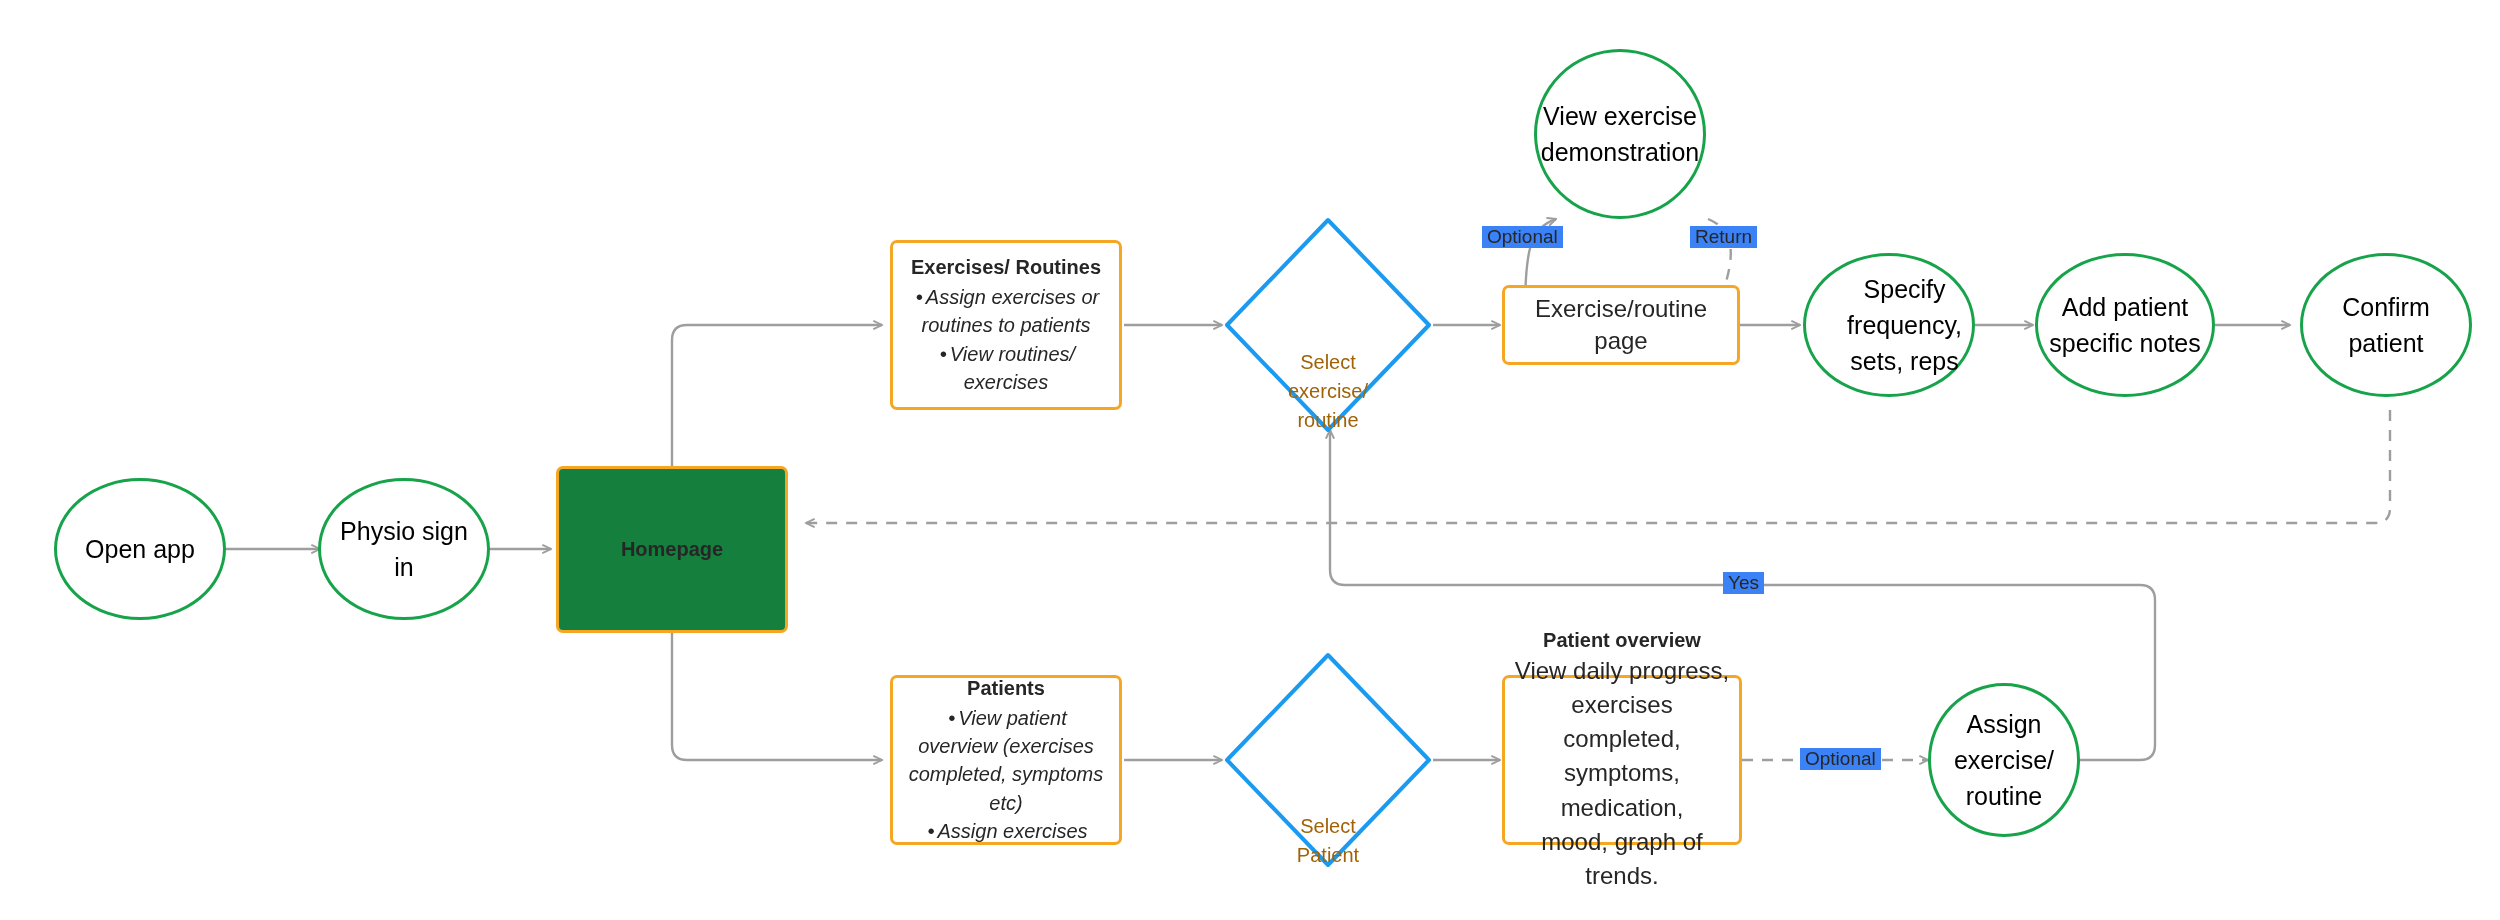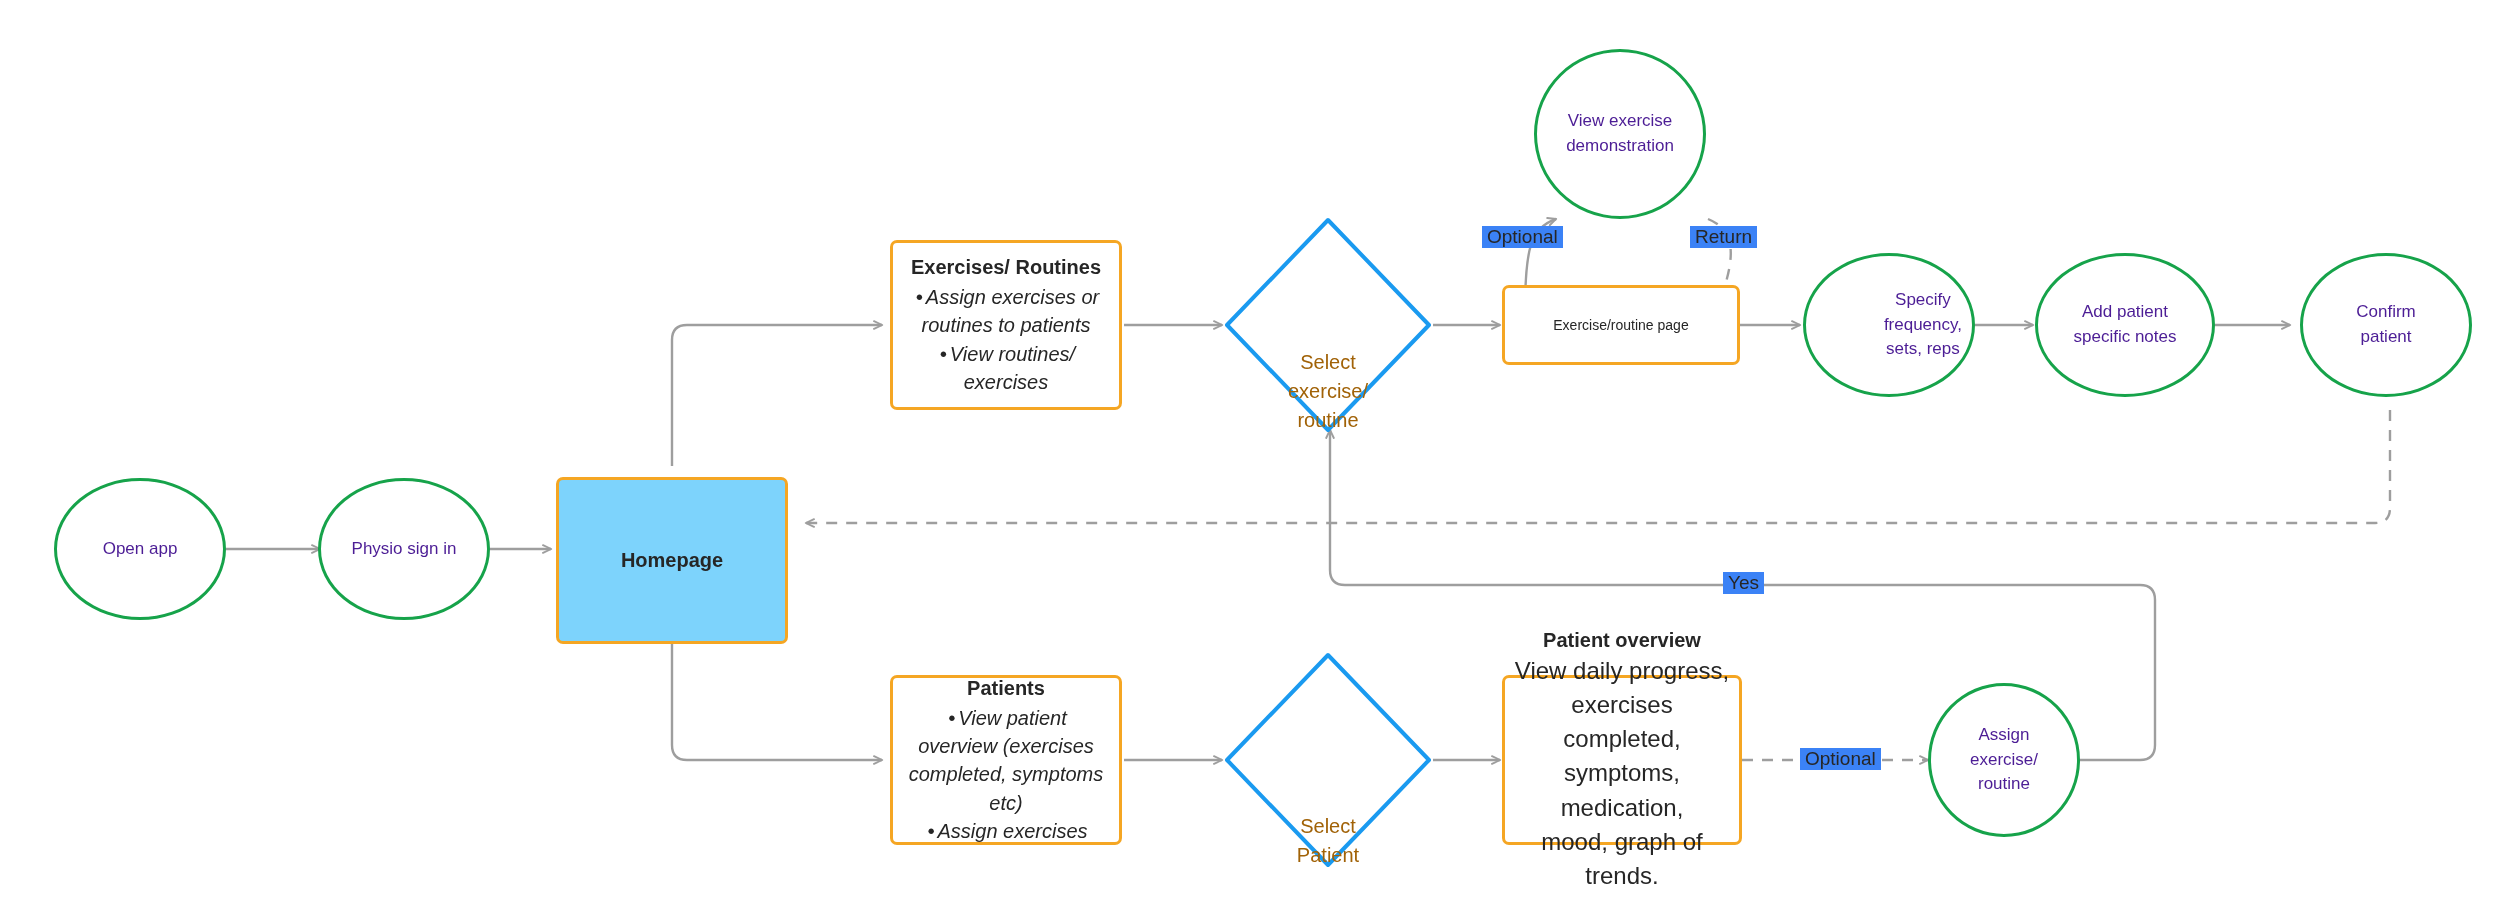--- a/index.html
+++ b/index.html
@@ -1,29 +1,29 @@
 <!DOCTYPE html>
 <html><head>
 <meta charset="utf-8">
 <style>
   html,body{margin:0;padding:0;background:#ffffff;}
   body{width:2500px;height:920px;overflow:hidden;font-family:"Liberation Sans","DejaVu Sans",sans-serif;}
   #stage{position:relative;width:2500px;height:920px;background:#ffffff;}
   svg#wires{position:absolute;left:0;top:0;width:2500px;height:920px;}
   .node{position:absolute;box-sizing:border-box;display:flex;align-items:center;justify-content:center;}
   .circle{border:3px solid #16a34a;border-radius:50%;background:#ffffff;}
-  .circle .txt{font-size:17px;color:#4c1d95;line-height:1.45;text-align:center;padding:0 10px;}
+  .circle .txt{font-size:25px;color:#000000;line-height:1.45;text-align:center;padding:0 10px;}
   .diamond-wrap{position:absolute;}
   .diamond-wrap svg{position:absolute;left:0;top:0;}
   .diamond-label{position:absolute;left:0;top:0;width:100%;height:100%;display:flex;align-items:flex-end;justify-content:center;
     font-size:20px;color:#a16207;line-height:1.45;text-align:center;}
   .rect{border:3px solid #f5a623;border-radius:7px;background:#ffffff;flex-direction:column;}
-  .rect.filled{background:#7dd3fc;margin-top:11px;}
+  .rect.filled{background:#15803d;}
   .rect .title{font-size:20px;font-weight:bold;color:#262626;line-height:1.35;}
-  .rect .plain{font-size:14px;color:#262626;text-align:center;line-height:1.35;}
+  .rect .plain{font-size:24px;color:#262626;text-align:center;line-height:1.35;}
   .rect ul{margin:2px 0 0 0;padding:0;list-style:none;}
   .rect li{font-size:20px;font-style:italic;color:#262626;text-align:center;line-height:1.42;position:relative;}
   .rect li .bull{display:inline-block;width:13px;text-align:center;}
   .rect .italline{font-size:24px;color:#262626;text-align:center;line-height:1.42;}
   .edge-label{position:absolute;font-size:19px;color:#262626;background:#3b82f6;padding:0 5px;white-space:nowrap;}
 </style>
 </head>
 <body>
 
 <div id="stage">

